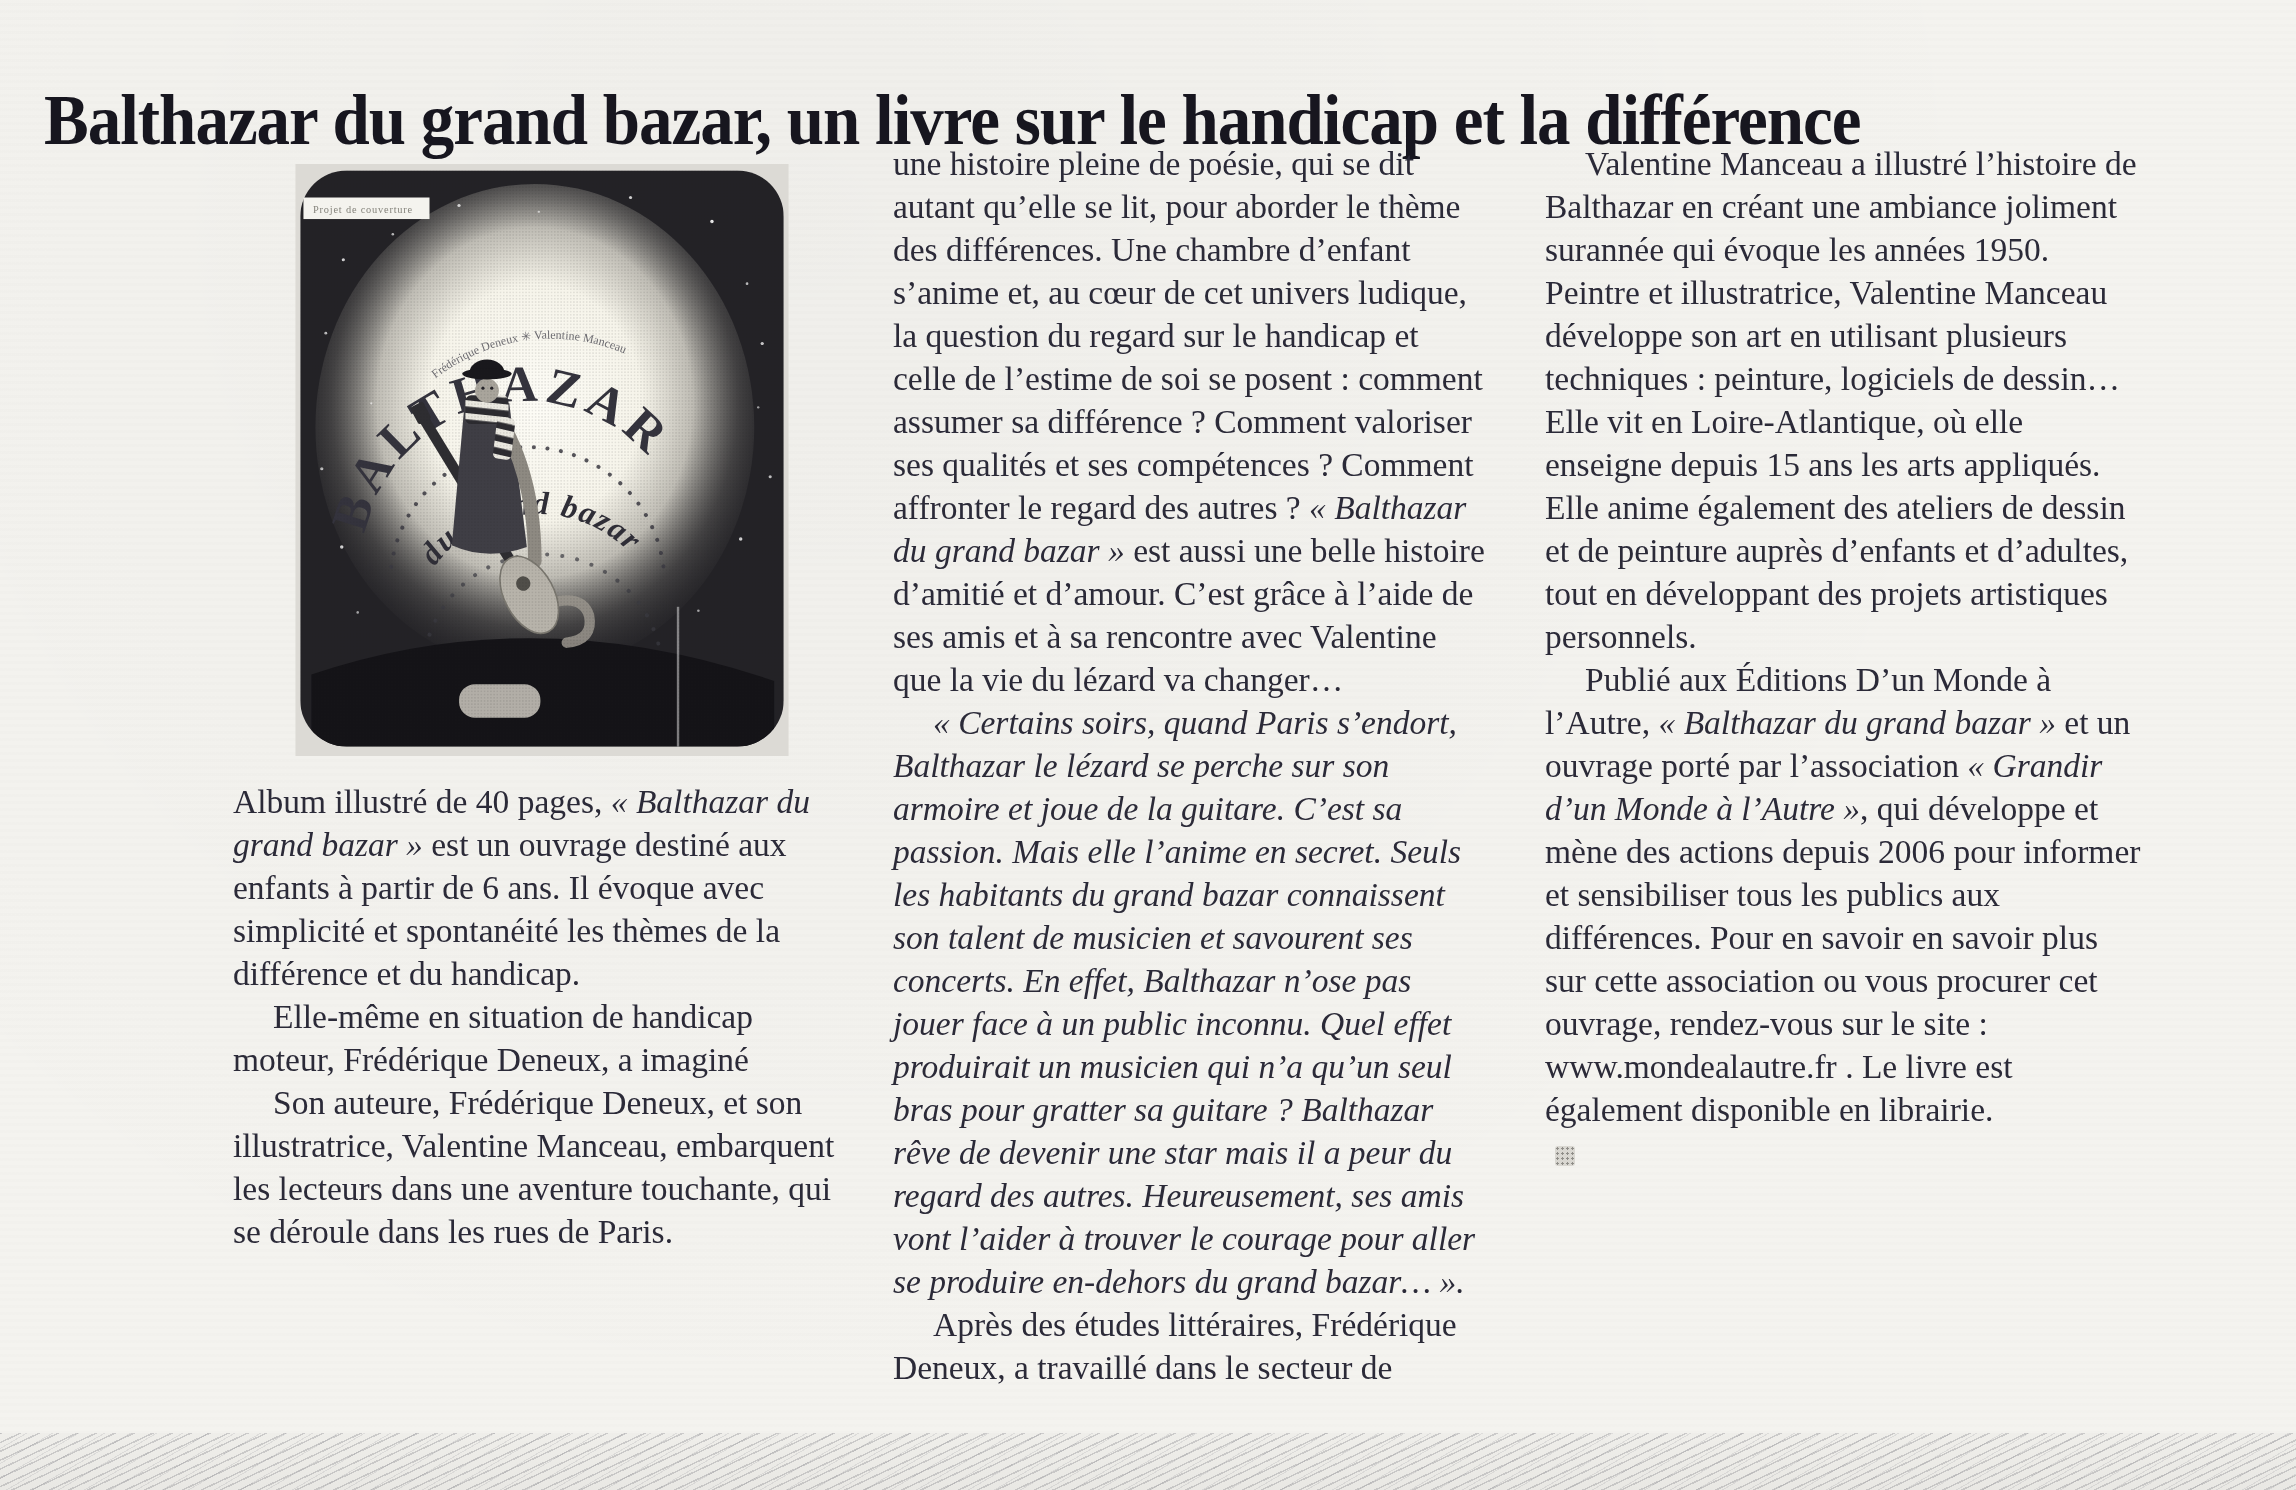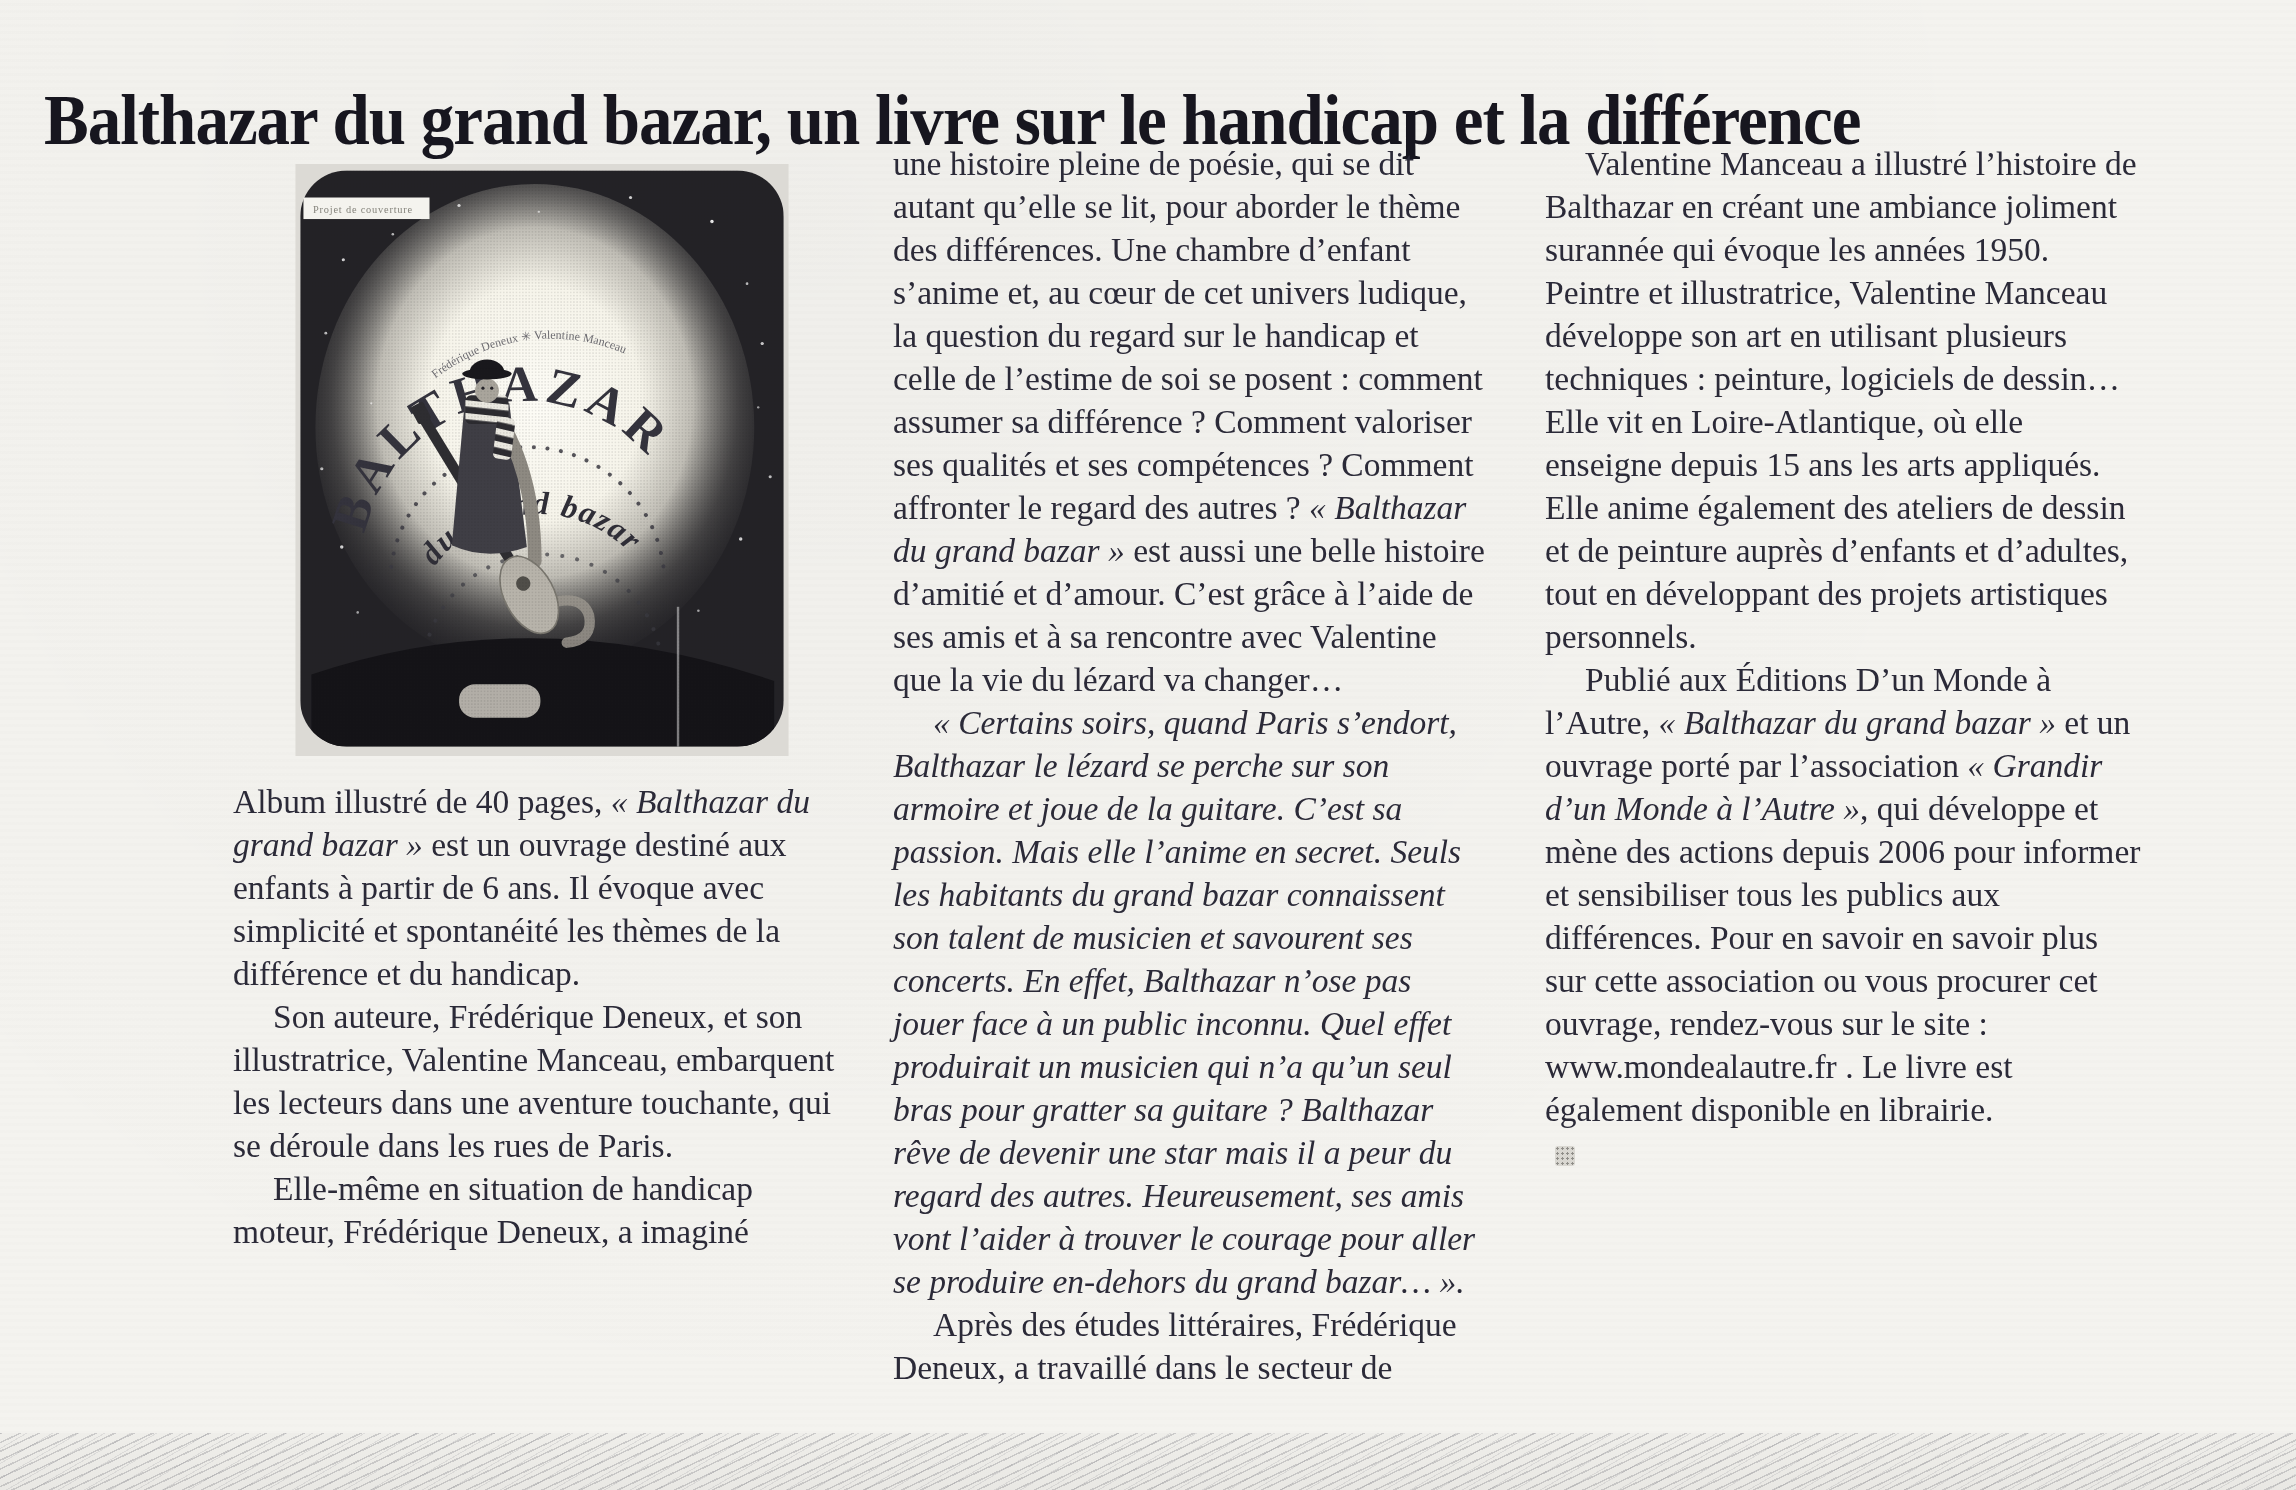--- a/index.html
+++ b/index.html
@@ -166,22 +166,22 @@
 
         <g>
           <rect x="10" y="42" width="158" height="27" fill="#f4f3ee"></rect>
           <text x="22" y="61" font-size="13" fill="#85847c" letter-spacing="1">Projet de couverture</text>
         </g>
       </svg>
     </div>
 
     <div class="caption">
       <p><span>Album illustré de 40 pages, </span><em>« Balthazar du grand bazar »</em><span> est un ouvrage destiné aux enfants à partir de 6 ans. Il évoque avec simplicité et spontanéité les thèmes de la différence et du handicap.</span></p>
+      <p class="indent"><span>Elle-même en situation de handicap moteur, Frédérique Deneux, a imaginé</span></p>
       <p class="indent"><span>Son auteure, Frédérique Deneux, et son illustratrice, Valentine Manceau, embarquent les lecteurs dans une aventure touchante, qui se déroule dans les rues de Paris.</span></p>
-      <p class="indent"><span>Elle-même en situation de handicap moteur, Frédérique Deneux, a imaginé</span></p>
     </div>
   </div>
 
   <div class="col" id="col-mid">
     <p><span>une histoire pleine de poésie, qui se dit autant qu’elle se lit, pour aborder le thème des différences. Une chambre d’enfant s’anime et, au cœur de cet univers ludique, la question du regard sur le handicap et celle de l’estime de soi se posent : comment assumer sa différence ? Comment valoriser ses qualités et ses compétences ? Comment affronter le regard des autres ? </span><em>« Balthazar du grand bazar »</em><span> est aussi une belle histoire d’amitié et d’amour. C’est grâce à l’aide de ses amis et à sa rencontre avec Valentine que la vie du lézard va changer…</span></p>
     <p class="indent"><em>« Certains soirs, quand Paris s’endort, Balthazar le lézard se perche sur son armoire et joue de la guitare. C’est sa passion. Mais elle l’anime en secret. Seuls les habitants du grand bazar connaissent son talent de musicien et savourent ses concerts. En effet, Balthazar n’ose pas jouer face à un public inconnu. Quel effet produirait un musicien qui n’a qu’un seul bras pour gratter sa guitare ? Balthazar rêve de devenir une star mais il a peur du regard des autres. Heureusement, ses amis vont l’aider à trouver le courage pour aller se produire en-dehors du grand bazar… ».</em></p>
     <p class="indent"><span>Après des études littéraires, Frédérique Deneux, a travaillé dans le secteur de</span></p>
   </div>
 
   <div class="col" id="col-right">

